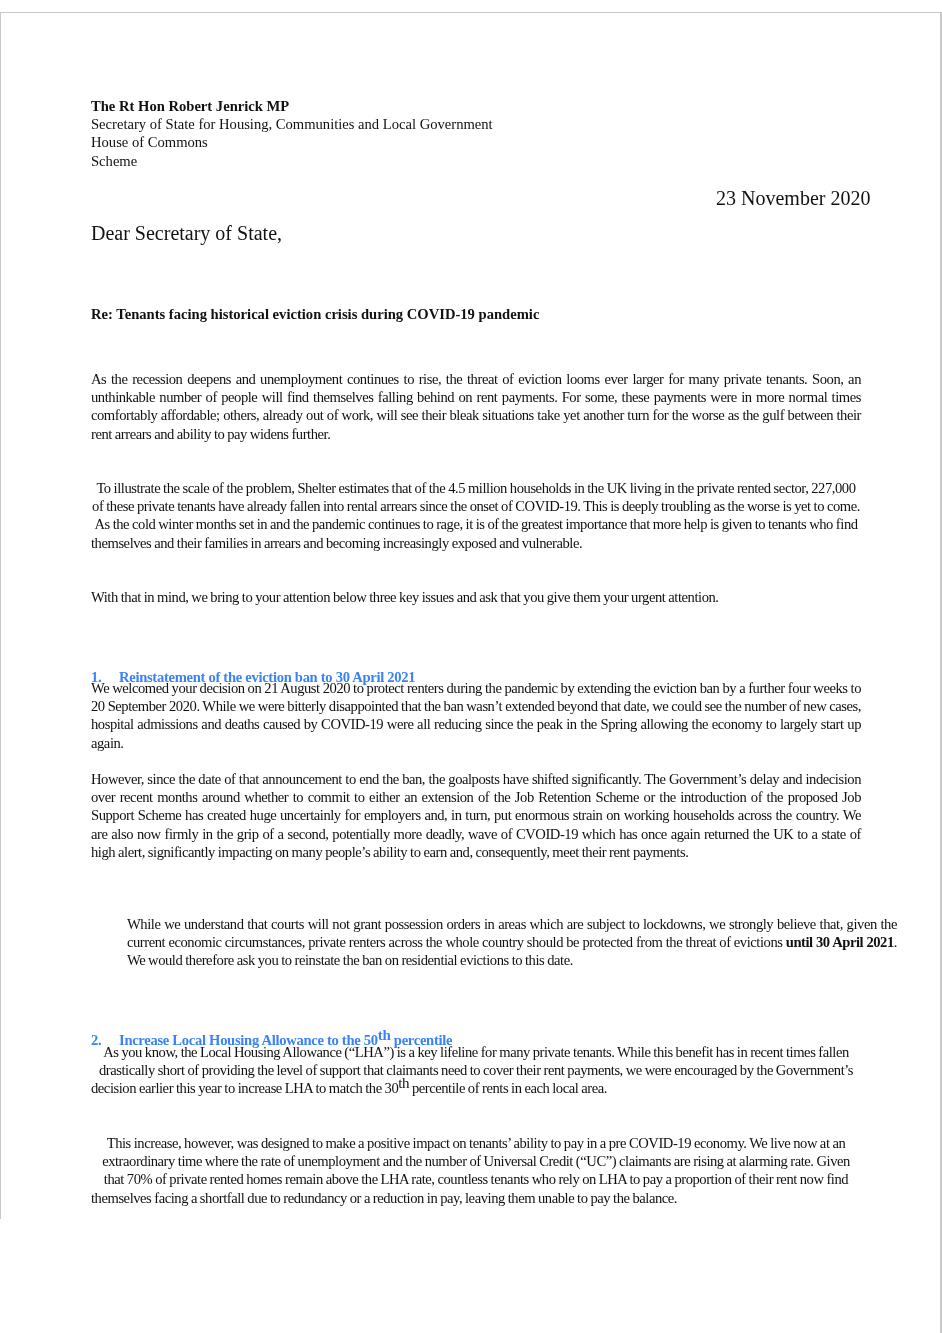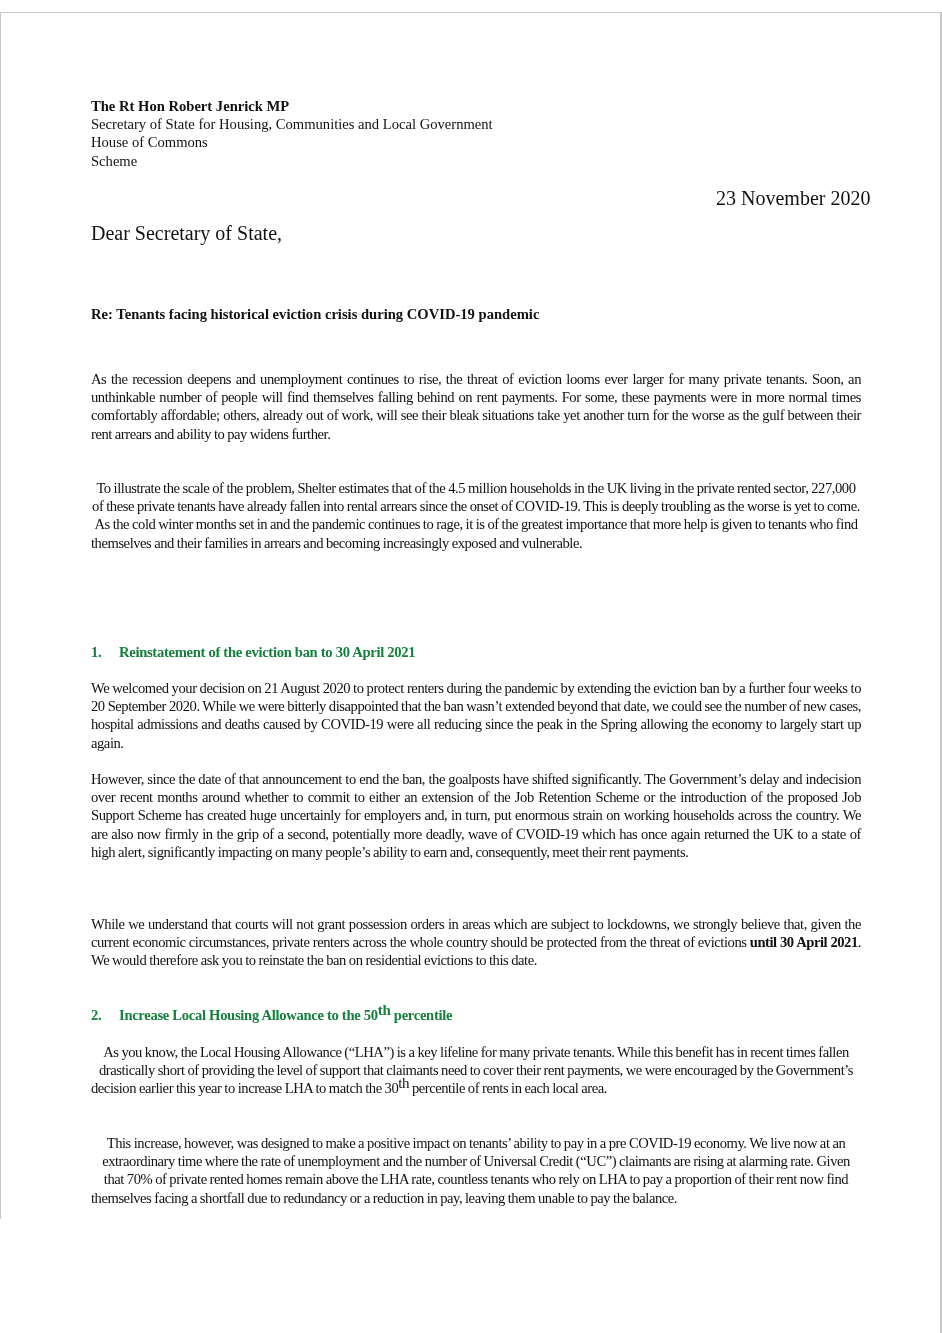--- a/index.html
+++ b/index.html
@@ -73,21 +73,22 @@
       word-spacing: -0.3px;
     }
     .para.ragged { text-align: center; }
     .heading {
       position: absolute;
       left: 91px;
       font-size: 14.6px;
       line-height: 18px;
       letter-spacing: -0.3px;
       font-weight: bold;
-      color: #15803d;
+      color: #3b82f6;
+      margin-top: 25px;
     }
     .heading .num { display: inline-block; width: 28px; }
     .bold { font-weight: bold; }
     sup { font-size: 15px; line-height: 0; vertical-align: 5px; }
   </style>
 </head>
 <body>
 
 <div class="page">
   <div class="edge-top"></div>
@@ -101,27 +102,28 @@
     <div>House of Commons</div>
     <div>Scheme</div>
   </div>
 
   <div class="date">23 November 2020</div>
   <div class="salutation">Dear Secretary of State,</div>
   <div class="reline">Re: Tenants facing historical eviction crisis during COVID-19 pandemic</div>
 
   <div class="para" style="top:358px;">As the recession deepens and unemployment continues to rise, the threat of eviction looms ever larger for many private tenants. Soon, an unthinkable number of people will find themselves falling behind on rent payments. For some, these payments were in more normal times comfortably affordable; others, already out of work, will see their bleak situations take yet another turn for the worse as the gulf between their rent arrears and ability to pay widens further.</div>
   <div class="para ragged" style="top:467px;">To illustrate the scale of the problem, Shelter estimates that of the 4.5 million households in the UK living in the private rented sector, 227,000 of these private tenants have already fallen into rental arrears since the onset of COVID-19. This is deeply troubling as the worse is yet to come. As the cold winter months set in and the pandemic continues to rage, it is of the greatest importance that more help is given to tenants who find themselves and their families in arrears and becoming increasingly exposed and vulnerable.</div>
+  <div class="para ragged" style="top:576px;">With that in mind, we bring to your attention below three key issues and ask that you give them your urgent attention.</div>
 
   <div class="heading" style="top:631px;">
     <span class="num">1.</span><span>Reinstatement of the eviction ban to 30 April 2021</span>
   </div>
   <div class="para" style="top:667px;">We welcomed your decision on 21 August 2020 to protect renters during the pandemic by extending the eviction ban by a further four weeks to 20 September 2020. While we were bitterly disappointed that the ban wasn’t extended beyond that date, we could see the number of new cases, hospital admissions and deaths caused by COVID-19 were all reducing since the peak in the Spring allowing the economy to largely start up again.</div>
   <div class="para" style="top:758px;">However, since the date of that announcement to end the ban, the goalposts have shifted significantly. The Government’s delay and indecision over recent months around whether to commit to either an extension of the Job Retention Scheme or the introduction of the proposed Job Support Scheme has created huge uncertainly for employers and, in turn, put enormous strain on working households across the country. We are also now firmly in the grip of a second, potentially more deadly, wave of CVOID-19 which has once again returned the UK to a state of high alert, significantly impacting on many people’s ability to earn and, consequently, meet their rent payments.</div>
-  <div class="para" style="top:903px;">
+  <div class="para" style="top:903px;margin-left:36px;">
     <span>While we understand that courts will not grant possession orders in areas which are subject to lockdowns, we strongly believe that, given the current economic circumstances, private renters across the whole country should be protected from the threat of evictions </span><span class="bold">until 30 April 2021</span><span>. We would therefore ask you to reinstate the ban on residential evictions to this date.</span>
   </div>
 
   <div class="heading" style="top:994px;">
     <span class="num">2.</span><span><span>Increase Local Housing Allowance to the 50</span><sup>th</sup><span> percentile</span></span>
   </div>
   <div class="para ragged" style="top:1031px;">
     <span>As you know, the Local Housing Allowance (“LHA”) is a key lifeline for many private tenants. While this benefit has in recent times fallen drastically short of providing the level of support that claimants need to cover their rent payments, we were encouraged by the Government’s decision earlier this year to increase LHA to match the 30</span><sup>th</sup><span> percentile of rents in each local area.</span>
   </div>
   <div class="para ragged" style="top:1122px;">This increase, however, was designed to make a positive impact on tenants’ ability to pay in a pre COVID-19 economy. We live now at an extraordinary time where the rate of unemployment and the number of Universal Credit (“UC”) claimants are rising at alarming rate. Given that 70% of private rented homes remain above the LHA rate, countless tenants who rely on LHA to pay a proportion of their rent now find themselves facing a shortfall due to redundancy or a reduction in pay, leaving them unable to pay the balance.</div>

